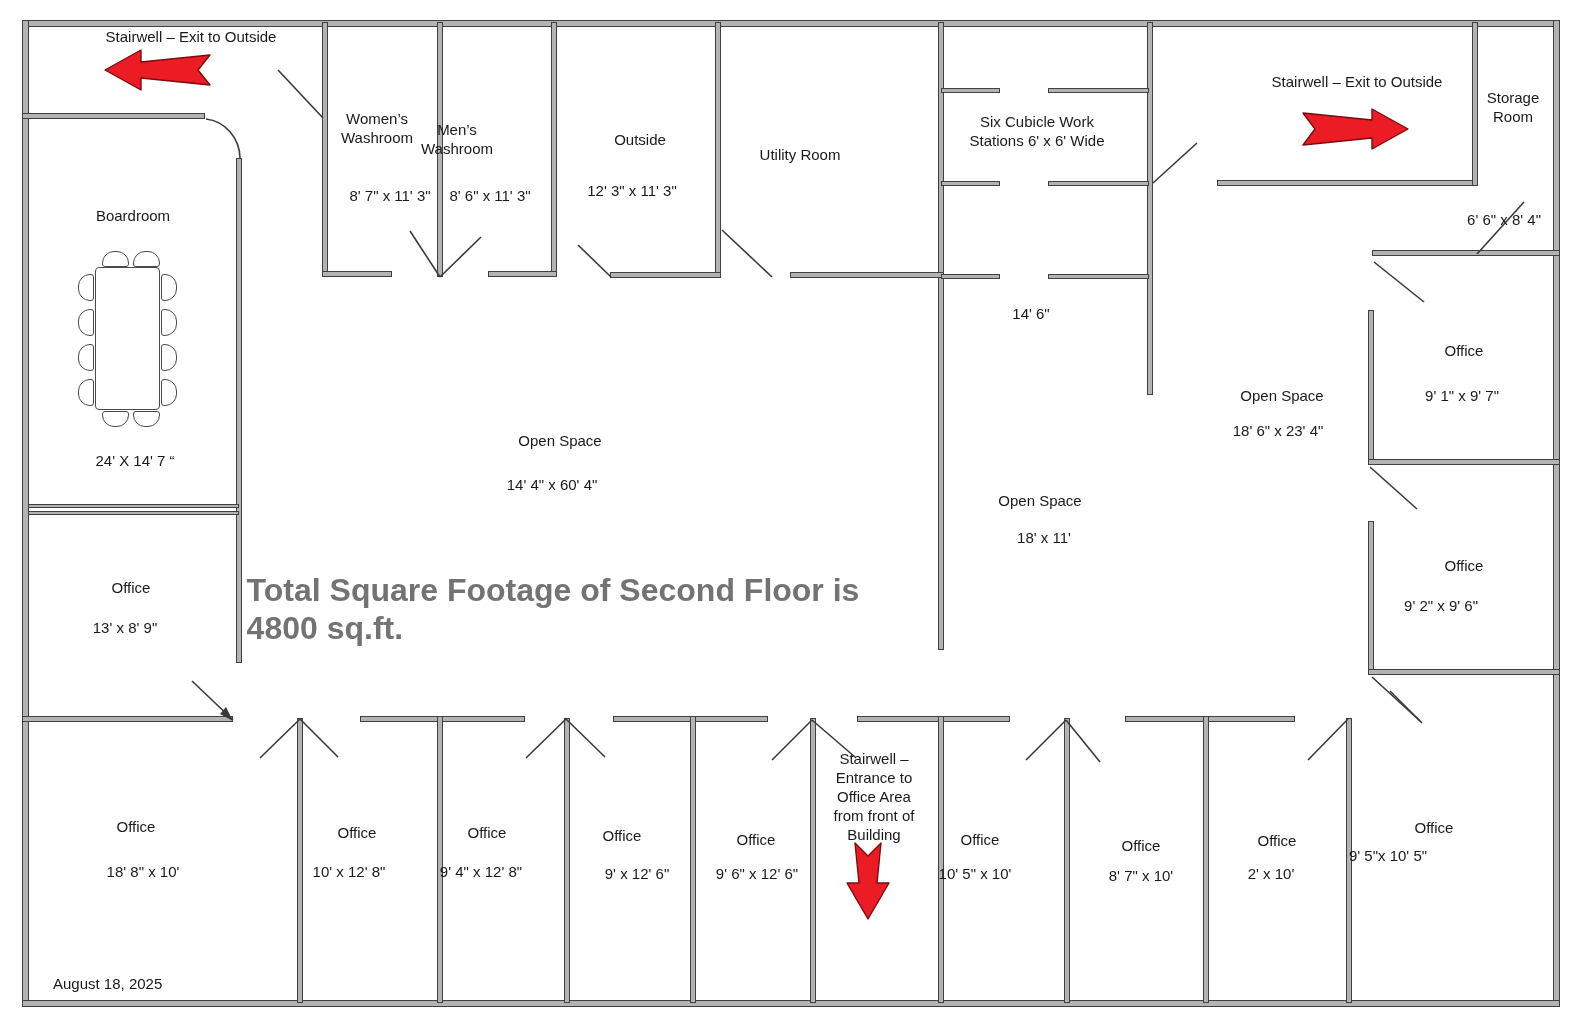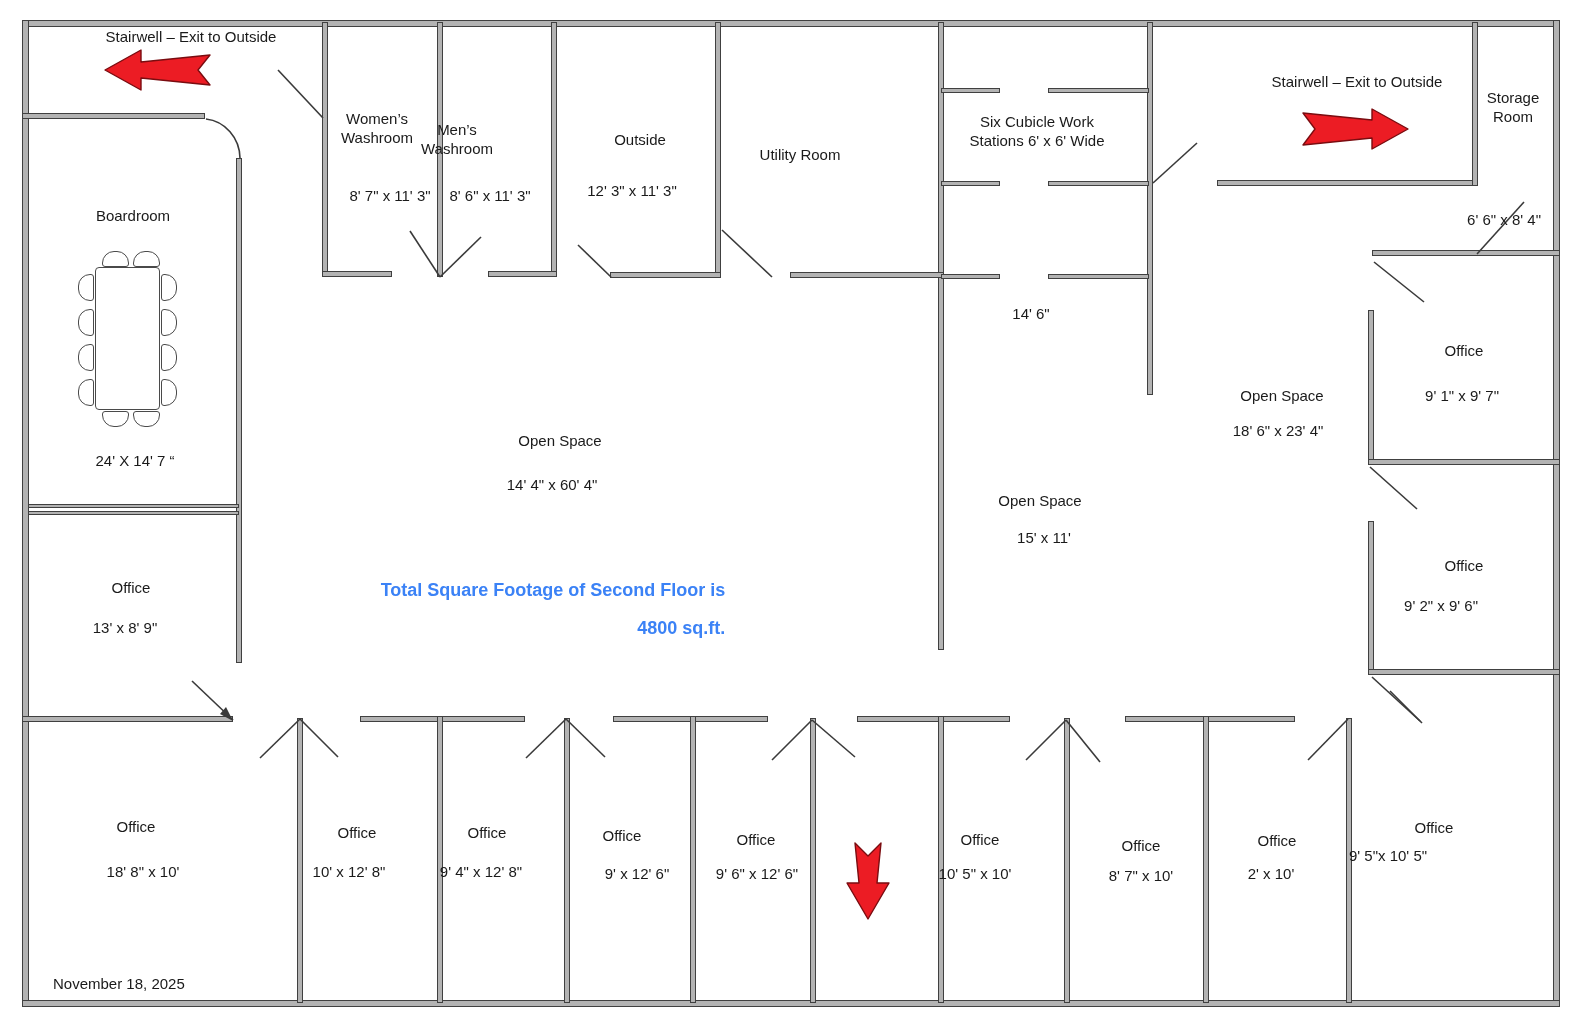--- a/index.html
+++ b/index.html
@@ -7,21 +7,21 @@
     position:relative;width:1582px;height:1024px;background:#ffffff;
     font-family:"Liberation Sans",sans-serif;color:#1a1a1a;overflow:hidden;
   }
   .wall{position:absolute;background:#b3b3b3;border:1px solid #404040;box-sizing:border-box;}
   .lbl{
     position:absolute;transform:translate(-50%,-50%);
     font-size:15px;line-height:19px;text-align:center;white-space:nowrap;color:#1a1a1a;
   }
   .title{
     position:absolute;transform:translate(-50%,-50%);
-    font-size:18px;line-height:38px;font-weight:bold;text-align:right;white-space:nowrap;color:#3b82f6;
+    font-size:32px;line-height:38px;font-weight:bold;text-align:left;white-space:nowrap;color:#737373;
   }
   .date{
     position:absolute;transform:translate(0,-50%);
     font-size:15px;white-space:nowrap;color:#1a1a1a;
   }
   .overlay{position:absolute;left:0;top:0;pointer-events:none;}
   .furn{position:absolute;background:#fff;border:1.4px solid #4a4a4a;box-sizing:border-box;}
 </style>
 </head>
 <body>
@@ -145,42 +145,43 @@
   <div class="lbl" style="left:133px;top:215px">Boardroom</div>
   <div class="lbl" style="left:135px;top:460px">24' X 14' 7 “</div>
   <div class="lbl" style="left:131px;top:587px">Office</div>
   <div class="lbl" style="left:125px;top:627px">13' x 8' 9"</div>
 
   <div class="lbl" style="left:560px;top:440px">Open Space</div>
   <div class="lbl" style="left:552px;top:484px">14' 4" x 60' 4"</div>
   <div class="lbl" style="left:1282px;top:395px">Open Space</div>
   <div class="lbl" style="left:1278px;top:430px">18' 6" x 23' 4"</div>
   <div class="lbl" style="left:1040px;top:500px">Open Space</div>
-  <div class="lbl" style="left:1044px;top:537px">15' x 11'</div>
+  <div class="lbl" style="left:1044px;top:537px">18' x 11'</div>
 
   <div class="lbl" style="left:1464px;top:350px">Office</div>
   <div class="lbl" style="left:1462px;top:395px">9' 1" x 9' 7"</div>
   <div class="lbl" style="left:1464px;top:565px">Office</div>
   <div class="lbl" style="left:1441px;top:605px">9' 2" x 9' 6"</div>
 
   <div class="title" style="left:553px;top:609px">Total Square Footage of Second Floor is<br>4800 sq.ft.</div>
 
   <div class="lbl" style="left:136px;top:826px">Office</div>
   <div class="lbl" style="left:143px;top:871px">18' 8" x 10'</div>
   <div class="lbl" style="left:357px;top:832px">Office</div>
   <div class="lbl" style="left:349px;top:871px">10' x 12' 8"</div>
   <div class="lbl" style="left:487px;top:832px">Office</div>
   <div class="lbl" style="left:481px;top:871px">9' 4" x 12' 8"</div>
   <div class="lbl" style="left:622px;top:835px">Office</div>
   <div class="lbl" style="left:637px;top:873px">9' x 12' 6"</div>
   <div class="lbl" style="left:756px;top:839px">Office</div>
   <div class="lbl" style="left:757px;top:873px">9' 6" x 12' 6"</div>
+  <div class="lbl" style="left:874px;top:796px">Stairwell –<br>Entrance to<br>Office Area<br>from front of<br>Building</div>
   <div class="lbl" style="left:980px;top:839px">Office</div>
   <div class="lbl" style="left:975px;top:873px">10' 5" x 10'</div>
   <div class="lbl" style="left:1141px;top:845px">Office</div>
   <div class="lbl" style="left:1141px;top:875px">8' 7" x 10'</div>
   <div class="lbl" style="left:1277px;top:840px">Office</div>
   <div class="lbl" style="left:1271px;top:873px">2' x 10'</div>
   <div class="lbl" style="left:1434px;top:827px">Office</div>
   <div class="lbl" style="left:1388px;top:855px">9' 5"x 10' 5"</div>
 
-  <div class="date" style="left:53px;top:983px">November 18, 2025</div>
+  <div class="date" style="left:53px;top:983px">August 18, 2025</div>
 </div>
 
 </body></html>

